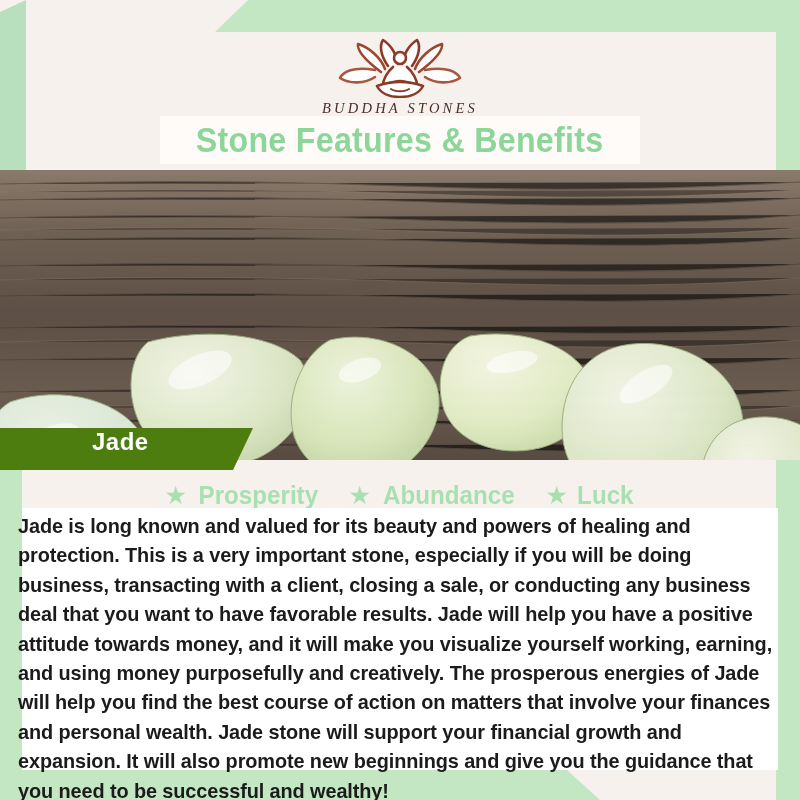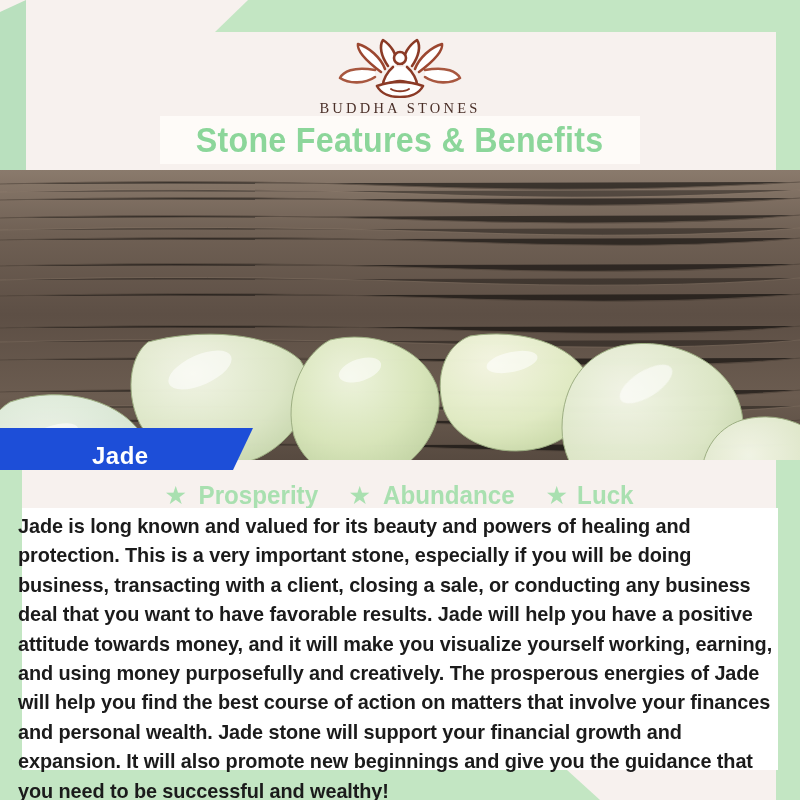--- a/index.html
+++ b/index.html
@@ -56,20 +56,21 @@
     display:flex;align-items:center;justify-content:center;
     flex-direction:column;
   }
   .logo-wrap{display:flex;flex-direction:column;align-items:center;}
   .logo-mark{width:150px;height:62px;display:block;}
   .logo-text{
     font-family:"Liberation Serif", serif;
     font-size:14.5px;letter-spacing:3.2px;
     color:#4a2f28;font-weight:400;
     margin-top:2px;
+    font-style:italic;
   }
 
   
   .title-banner{
     position:absolute;left:160px;top:116px;width:480px;height:48px;
     background:rgba(255,253,250,.82);
     display:flex;align-items:center;justify-content:center;
   }
   .title-text{
     font-family:"Liberation Sans Narrow","Liberation Sans",sans-serif;
@@ -86,23 +87,23 @@
   .photo{
     position:absolute;left:0;top:170px;width:800px;height:290px;
     overflow:hidden;
     background:#6d5c4f;
   }
   .photo svg{display:block;width:800px;height:290px;}
 
   
   .jade-bar{
     position:absolute;left:0;top:428px;width:253px;height:42px;
-    background:#1d4ed8;
+    background:#4d7c0f;
     clip-path:polygon(0 0, 253px 0, 233px 42px, 0 42px);
-    display:flex;align-items:flex-end;
+    display:flex;align-items:flex-start;
   }
   .jade-label{
     color:#ffffff;font-weight:bold;font-size:24px;
     margin-left:92px;letter-spacing:.5px;
   }
 
   
   .keywords{
     position:absolute;left:0;top:478px;width:800px;height:34px;
     display:flex;align-items:center;justify-content:center;

